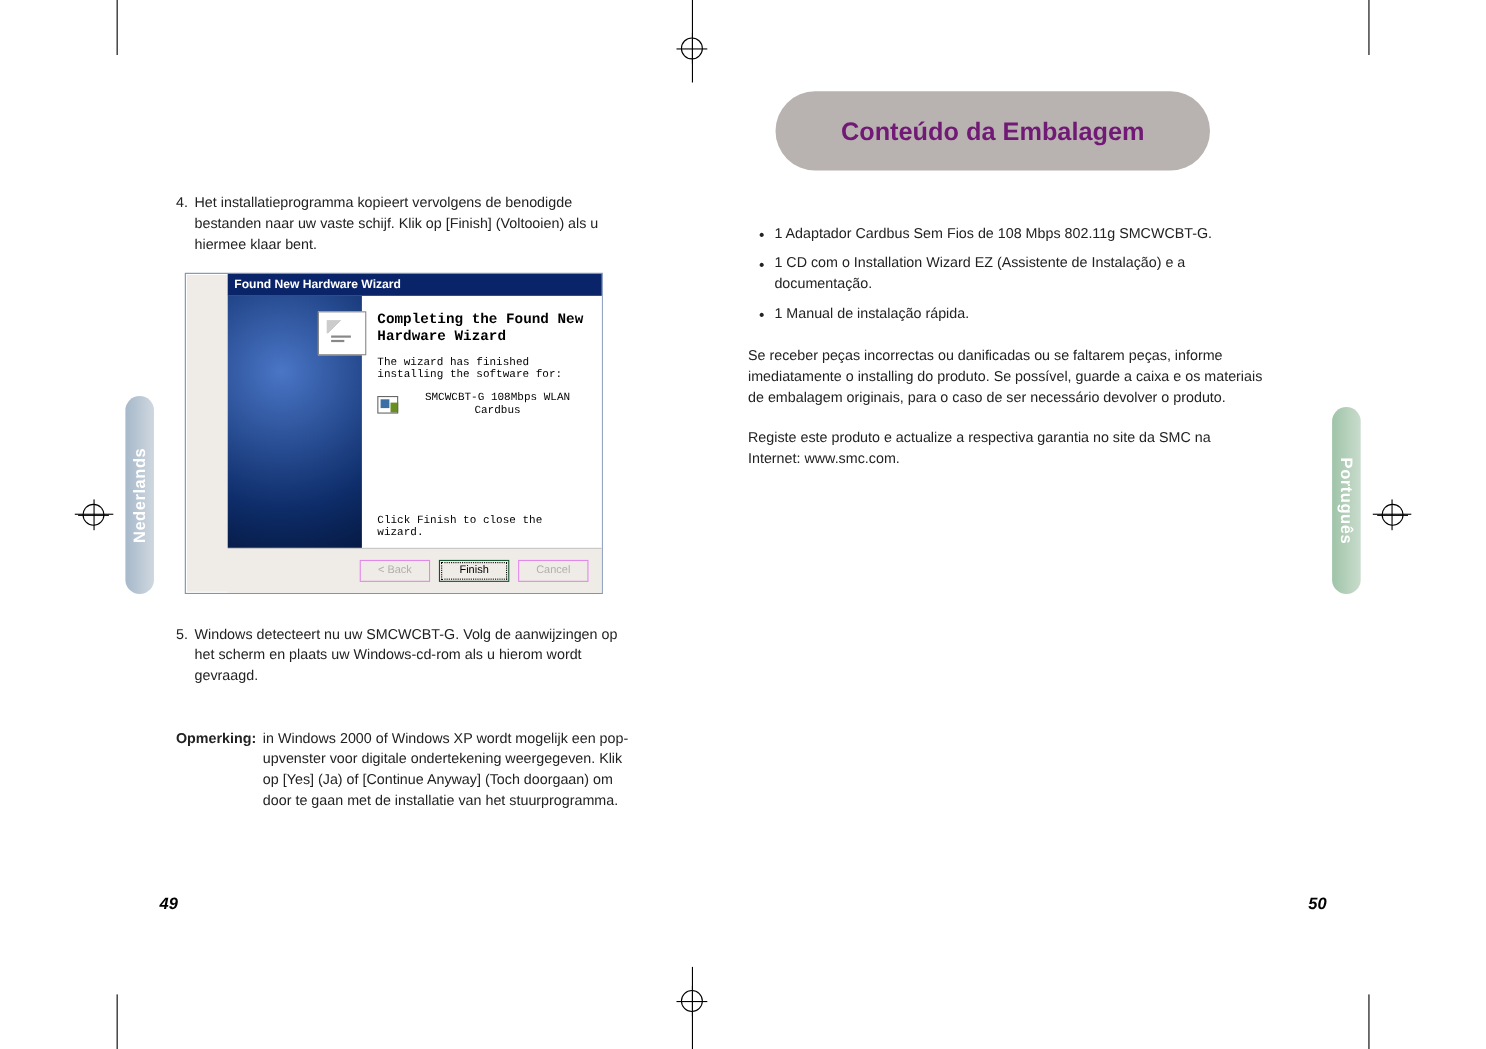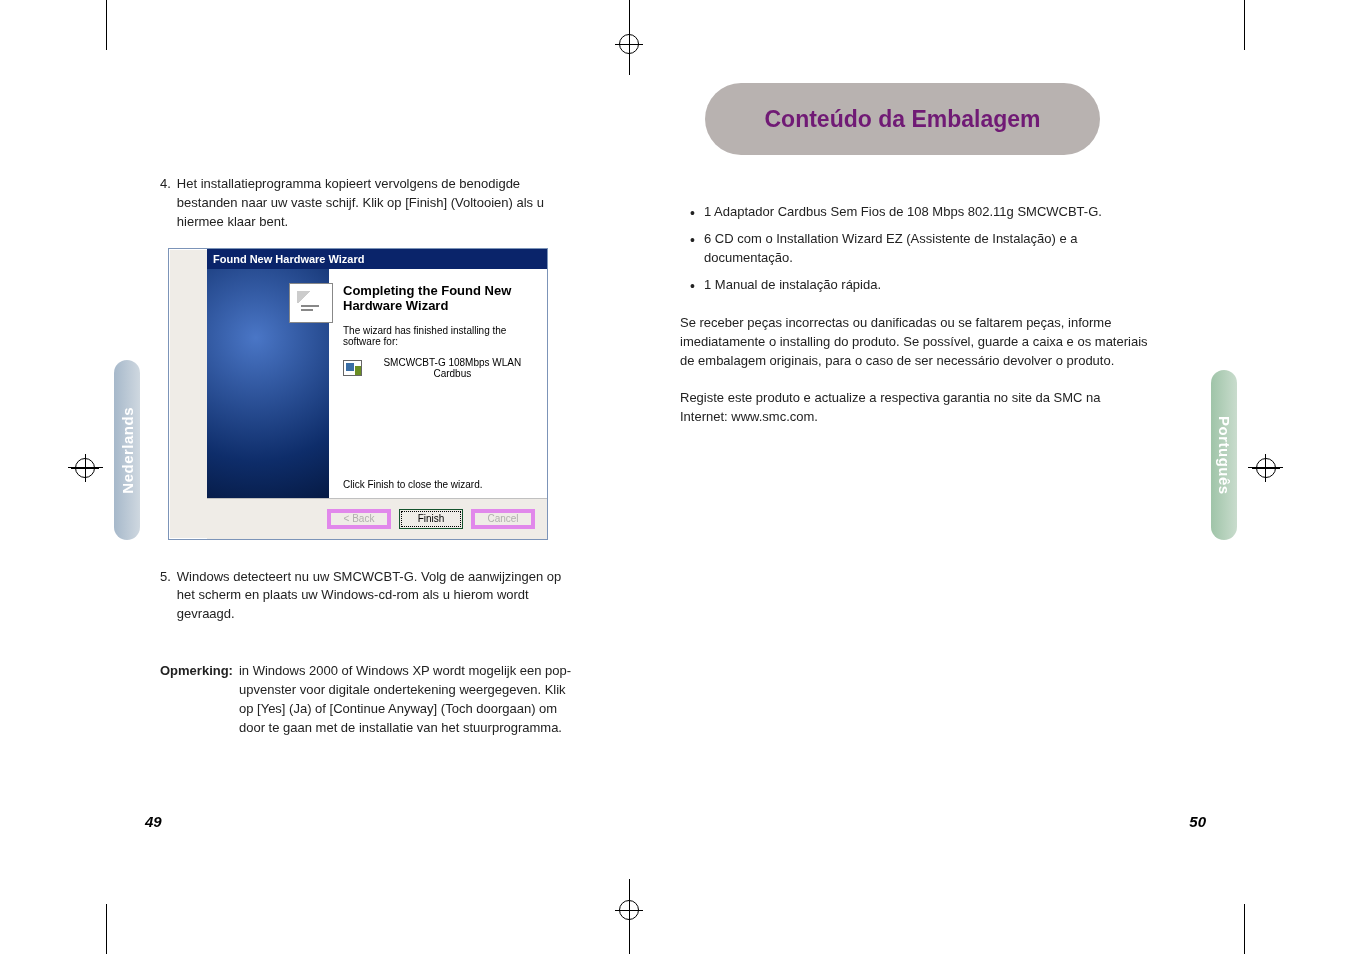--- a/index.html
+++ b/index.html
@@ -180,20 +180,21 @@
     color: #fff;
     padding: 4px 6px;
     font-size: 11px;
     font-weight: bold;
   }
   .wizard-body {
     display: flex;
     height: 230px;
     background: #fff;
     border-bottom: 1px solid #c0c0c0;
+    font-family: Liberation Mono, monospace;
   }
   .wizard-side {
     width: 122px;
     background: radial-gradient(circle at 40% 30%, #4a76c6 0%, #0e2d6a 70%, #061a44 100%);
     position: relative;
     flex-shrink: 0;
   }
   .wizard-side-icon {
     position: absolute;
     top: 14px; right: -4px;
@@ -254,21 +255,21 @@
     display:flex;
     justify-content:flex-end;
     gap:8px;
     padding:10px 12px;
     background:#efece7;
   }
   .wizard-btn{
     width:64px;
     height:20px;
     font-size:10px;
-    border:4px solid #d946ef;
+    border:1px solid #d946ef;
     background:#efece7;
     color:#888;
     display:flex;align-items:center;justify-content:center;
   }
   .wizard-btn.primary{
     border:1px solid #14532d;
     outline:1px dotted #000;
     outline-offset:-3px;
     color:#000;
   }
@@ -356,21 +357,21 @@
     </div>
   </div>
 
   <div class="right-page">
     <div class="pill">
       <div class="pill-title">Conteúdo da Embalagem</div>
     </div>
     <div class="right-body">
       <ul>
         <li>1 Adaptador Cardbus Sem Fios de 108 Mbps 802.11g SMCWCBT-G.</li>
-        <li>6 CD com o Installation Wizard EZ (Assistente de Instalação) e a documentação.</li>
+        <li>1 CD com o Installation Wizard EZ (Assistente de Instalação) e a documentação.</li>
         <li>1 Manual de instalação rápida.</li>
       </ul>
       <p>Se receber peças incorrectas ou danificadas ou se faltarem peças, informe imediatamente o installing do produto. Se possível, guarde a caixa e os materiais de embalagem originais, para o caso de ser necessário devolver o produto.</p>
       <p>Registe este produto e actualize a respectiva garantia no site da SMC na Internet: www.smc.com.</p>
     </div>
   </div>
 
   <div class="pagenum pagenum-left">49</div>
   <div class="pagenum pagenum-right">50</div>
 

